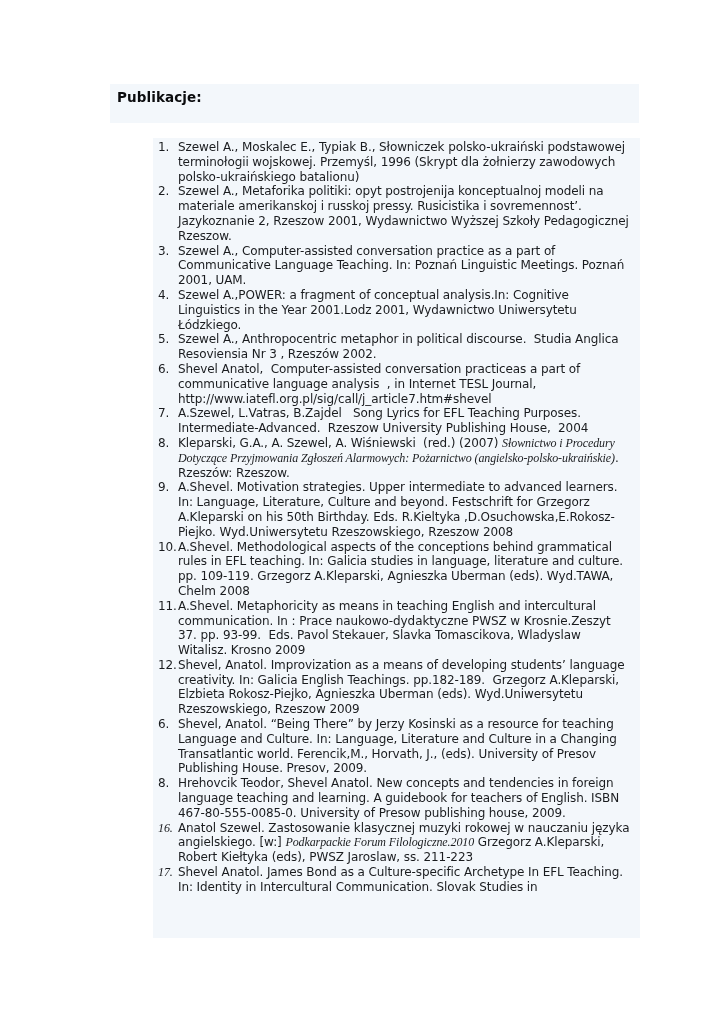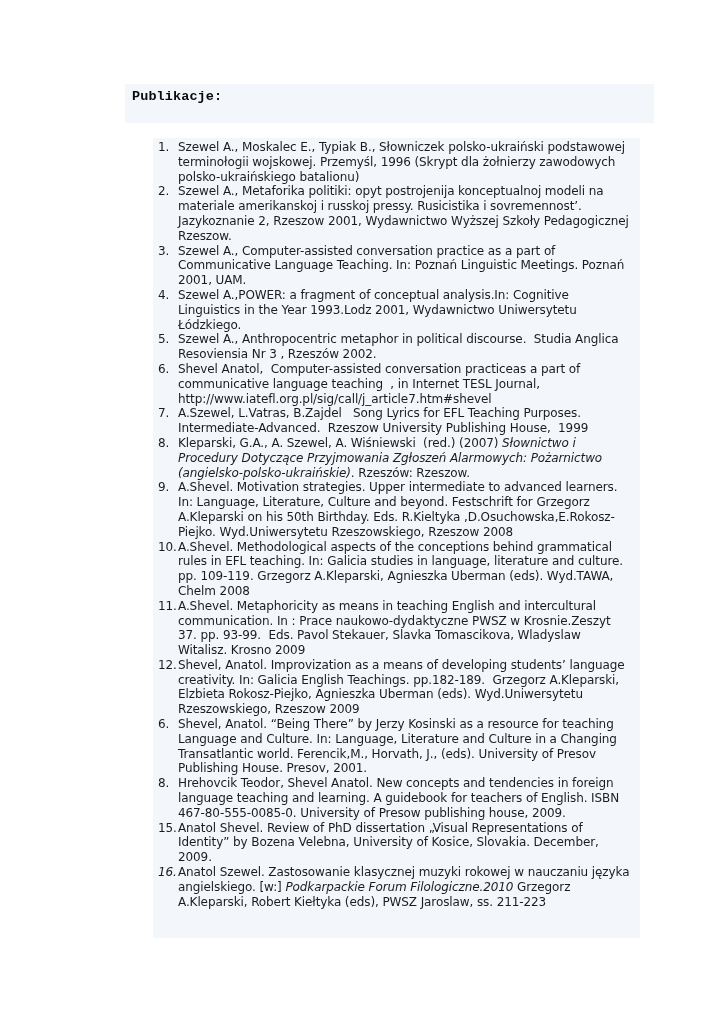--- a/index.html
+++ b/index.html
@@ -11,28 +11,27 @@
   #page {
     position: relative;
     width: 724px;
     height: 1024px;
     background: #ffffff;
     overflow: hidden;
     color: #1a1c1f;
   }
   #header-band {
     position: absolute;
-    left: 125px;
+    left: 110px;
     top: 84px;
     width: 529px;
     height: 39px;
     background: #f3f7fb;
     box-sizing: border-box;
     padding: 3px 0 0 7px;
-    font-family: Liberation Mono, monospace;
   }
   #header-band .title {
     font-size: 13.5px;
     font-weight: bold;
     color: #0b0c0e;
     letter-spacing: 0.1px;
   }
   #list-band {
     position: absolute;
     left: 153px;
@@ -53,21 +52,21 @@
   }
   .pub-num {
     flex: 0 0 20px;
     white-space: pre;
   }
   .pub-text {
     flex: 1 1 auto;
     white-space: pre-wrap;
     word-wrap: break-word;
   }
-  .italic { font-style: italic; }
+  .italic { font-style: italic; font-family: Liberation Serif, serif; }
 </style>
 </head>
 <body>
 
 <div id="page" style="background: rgb(255, 255, 255); color: rgb(26, 28, 31);">
   <div id="header-band" style="background: rgb(243, 247, 251);">
     <span class="title">Publikacje:</span>
   </div>
   <div id="list-band" style="background: rgb(243, 247, 251);">
       <div class="pub-item">
@@ -77,33 +76,33 @@
       <div class="pub-item">
         <span class="pub-num">2.</span>
         <span class="pub-text"><span>Szewel A., Metaforika politiki: opyt postrojenija konceptualnoj modeli na materiale amerikanskoj i russkoj pressy. Rusicistika i sovremennost’. Jazykoznanie 2, Rzeszow 2001, Wydawnictwo Wyższej Szkoły Pedagogicznej Rzeszow.</span></span>
       </div>
       <div class="pub-item">
         <span class="pub-num">3.</span>
         <span class="pub-text"><span>Szewel A., Computer-assisted conversation practice as a part of Communicative Language Teaching. In: Poznań Linguistic Meetings. Poznań 2001, UAM.</span></span>
       </div>
       <div class="pub-item">
         <span class="pub-num">4.</span>
-        <span class="pub-text"><span>Szewel A.,POWER: a fragment of conceptual analysis.In: Cognitive Linguistics in the Year 1993.Lodz 2001, Wydawnictwo Uniwersytetu Łódzkiego.</span></span>
+        <span class="pub-text"><span>Szewel A.,POWER: a fragment of conceptual analysis.In: Cognitive Linguistics in the Year 2001.Lodz 2001, Wydawnictwo Uniwersytetu Łódzkiego.</span></span>
       </div>
       <div class="pub-item">
         <span class="pub-num">5.</span>
         <span class="pub-text"><span>Szewel A., Anthropocentric metaphor in political discourse.  Studia Anglica Resoviensia Nr 3 , Rzeszów 2002.</span></span>
       </div>
       <div class="pub-item">
         <span class="pub-num">6.</span>
-        <span class="pub-text"><span>Shevel Anatol,  Computer-assisted conversation practiceas a part of communicative language teaching  , in Internet TESL Journal, http://www.iatefl.org.pl/sig/call/j_article7.htm#shevel</span></span>
+        <span class="pub-text"><span>Shevel Anatol,  Computer-assisted conversation practiceas a part of communicative language analysis  , in Internet TESL Journal, http://www.iatefl.org.pl/sig/call/j_article7.htm#shevel</span></span>
       </div>
       <div class="pub-item">
         <span class="pub-num">7.</span>
-        <span class="pub-text"><span>A.Szewel, L.Vatras, B.Zajdel   Song Lyrics for EFL Teaching Purposes. Intermediate-Advanced.  Rzeszow University Publishing House,  1999</span></span>
+        <span class="pub-text"><span>A.Szewel, L.Vatras, B.Zajdel   Song Lyrics for EFL Teaching Purposes. Intermediate-Advanced.  Rzeszow University Publishing House,  2004</span></span>
       </div>
       <div class="pub-item">
         <span class="pub-num">8.</span>
         <span class="pub-text"><span>Kleparski, G.A., A. Szewel, A. Wiśniewski  (red.) (2007) </span><span class="italic">Słownictwo i Procedury Dotyczące Przyjmowania Zgłoszeń Alarmowych: Pożarnictwo (angielsko-polsko-ukraińskie)</span><span>. Rzeszów: Rzeszow.</span></span>
       </div>
       <div class="pub-item">
         <span class="pub-num">9.</span>
         <span class="pub-text"><span>A.Shevel. Motivation strategies. Upper intermediate to advanced learners. In: Language, Literature, Culture and beyond. Festschrift for Grzegorz A.Kleparski on his 50th Birthday. Eds. R.Kieltyka ,D.Osuchowska,E.Rokosz-Piejko. Wyd.Uniwersytetu Rzeszowskiego, Rzeszow 2008</span></span>
       </div>
       <div class="pub-item">
@@ -113,28 +112,28 @@
       <div class="pub-item">
         <span class="pub-num">11.</span>
         <span class="pub-text"><span>A.Shevel. Metaphoricity as means in teaching English and intercultural communication. In : Prace naukowo-dydaktyczne PWSZ w Krosnie.Zeszyt 37. pp. 93-99.  Eds. Pavol Stekauer, Slavka Tomascikova, Wladyslaw Witalisz. Krosno 2009</span></span>
       </div>
       <div class="pub-item">
         <span class="pub-num">12.</span>
         <span class="pub-text"><span>Shevel, Anatol. Improvization as a means of developing students’ language creativity. In: Galicia English Teachings. pp.182-189.  Grzegorz A.Kleparski, Elzbieta Rokosz-Piejko, Agnieszka Uberman (eds). Wyd.Uniwersytetu Rzeszowskiego, Rzeszow 2009</span></span>
       </div>
       <div class="pub-item">
         <span class="pub-num">6.</span>
-        <span class="pub-text"><span>Shevel, Anatol. “Being There” by Jerzy Kosinski as a resource for teaching Language and Culture. In: Language, Literature and Culture in a Changing Transatlantic world. Ferencik,M., Horvath, J., (eds). University of Presov Publishing House. Presov, 2001.</span></span>
+        <span class="pub-text"><span>Shevel, Anatol. “Being There” by Jerzy Kosinski as a resource for teaching Language and Culture. In: Language, Literature and Culture in a Changing Transatlantic world. Ferencik,M., Horvath, J., (eds). University of Presov Publishing House. Presov, 2009.</span></span>
       </div>
       <div class="pub-item">
         <span class="pub-num">8.</span>
         <span class="pub-text"><span>Hrehovcik Teodor, Shevel Anatol. New concepts and tendencies in foreign language teaching and learning. A guidebook for teachers of English. ISBN 467-80-555-0085-0. University of Presow publishing house, 2009.</span></span>
       </div>
       <div class="pub-item">
-        <span class="pub-num">15.</span>
-        <span class="pub-text"><span>Anatol Shevel. Review of PhD dissertation „Visual Representations of Identity” by Bozena Velebna, University of Kosice, Slovakia. December, 2009.</span></span>
+        <span class="pub-num italic">16.</span>
+        <span class="pub-text"><span>Anatol Szewel. Zastosowanie klasycznej muzyki rokowej w nauczaniu języka angielskiego. [w:] </span><span class="italic">Podkarpackie Forum Filologiczne.2010</span><span> Grzegorz A.Kleparski, Robert Kiełtyka (eds), PWSZ Jaroslaw, ss. 211-223</span></span>
       </div>
       <div class="pub-item">
-        <span class="pub-num italic">16.</span>
-        <span class="pub-text"><span>Anatol Szewel. Zastosowanie klasycznej muzyki rokowej w nauczaniu języka angielskiego. [w:] </span><span class="italic">Podkarpackie Forum Filologiczne.2010</span><span> Grzegorz A.Kleparski, Robert Kiełtyka (eds), PWSZ Jaroslaw, ss. 211-223</span></span>
+        <span class="pub-num italic">17.</span>
+        <span class="pub-text"><span>Shevel Anatol. James Bond as a Culture-specific Archetype In EFL Teaching. In: Identity in Intercultural Communication. Slovak Studies in</span></span>
       </div>
     </div>
 </div>
 
 </body></html>

